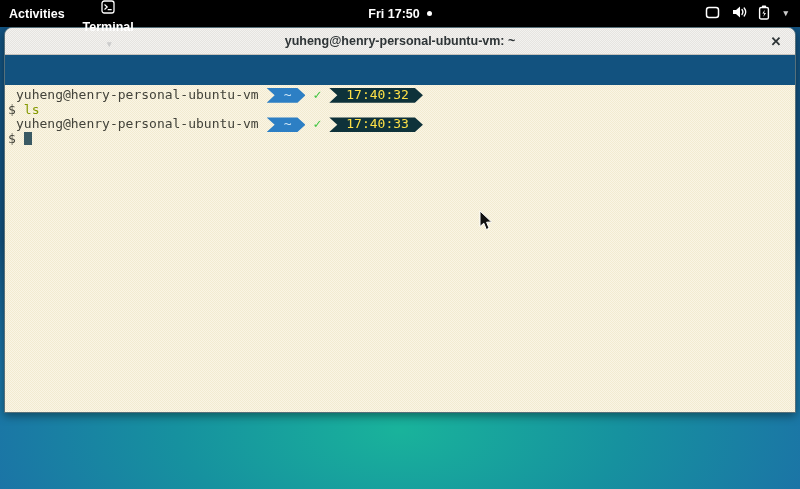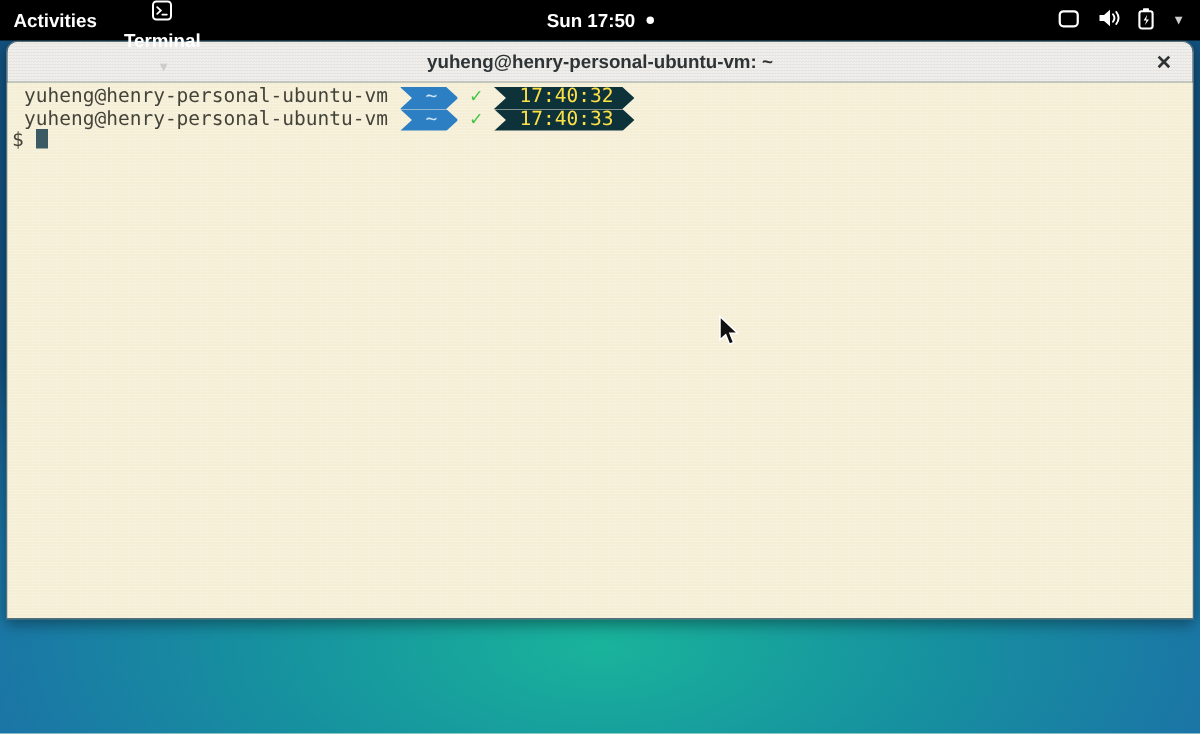--- a/index.html
+++ b/index.html
@@ -29,21 +29,21 @@
   .tb-center .tb-item { pointer-events:auto; }
   .notif-dot { width:5px; height:5px; border-radius:50%; background:#fff; margin-left:7px; display:inline-block; }
   .tb-right { display:flex; align-items:center; height:100%; }
   .systray { gap:11px; padding:0 12px; }
 
   
   .window {
     position:absolute; left:4px; right:4px; top:27px; height:386px;
     box-shadow:0 3px 10px rgba(0,0,0,.4);
     border:1px solid #56707a; border-radius:8px 8px 0 0;
-    display:flex; flex-direction:column; z-index:3;
+    display:flex; flex-direction:column; z-index:3;gap:10px;
   }
   .titlebar {
     height:27px; flex:0 0 27px;
     background-color:#ebeae7;
     background-image:repeating-conic-gradient(#f3f2f0 0% 25%, #e6e4e0 0% 50%);
     background-size:2px 2px;
     border-radius:7px 7px 0 0;
     border-bottom:1px solid #c6c2bc;
     display:flex; align-items:center; justify-content:center; position:relative;
   }
@@ -55,20 +55,21 @@
   }
   .term {
     flex:1 1 auto;
     background-color:#f6efd8;
     background-image:repeating-conic-gradient(#faf5e5 0% 25%, #f2ebd0 0% 50%);
     background-size:2px 2px;
     padding:3px 0 0 3px;
     font-family:"DejaVu Sans Mono", monospace;
     font-size:13px; color:#43433a;
     overflow:hidden;
+    margin-top:20px;
   }
   .term-line { height:14.7px; line-height:14.7px; white-space:pre; }
   .prompt-row { display:flex; align-items:stretch; margin-left:8px; }
   .p-user { color:#43433a; }
   .pl-seg {
     display:inline-flex; align-items:center;
     clip-path:polygon(0 0, calc(100% - 8px) 0, 100% 50%, calc(100% - 8px) 100%, 0 100%, 8px 50%);
   }
   .p-path { background:#2d7fc4; color:#cde5f6; padding:0 14px 0 17px; margin-left:8px; }
   .p-check { color:#3fc43f; font-weight:700; margin:0 6px 0 8px; }
@@ -100,21 +101,21 @@
             <line x1="7.2" y1="9.7" x2="10.2" y2="9.7" stroke="#fff" stroke-width="1.2" stroke-linecap="round"></line>
           </svg>
         </span>
         <span>Terminal</span>
         <span class="caret">▾</span>
       </button>
     </div>
 
     <div class="tb-center">
       <button class="tb-item">
-        <span>Sun 17:50</span>
+        <span>Fri 17:50</span>
         <span class="notif-dot"></span>
       </button>
     </div>
 
     <div class="tb-right">
       <button class="tb-item systray">
         <span>
           <svg width="15" height="13" viewBox="0 0 15 13">
             <rect x="1.5" y="1.5" width="12" height="10" rx="2.5" fill="none" stroke="#fff" stroke-width="1.5"></rect>
           </svg>
@@ -145,20 +146,21 @@
     </div>
 
     <div class="term">
       <div class="term-line prompt-row">
         <span class="p-user">yuheng@henry-personal-ubuntu-vm</span>
         <span class="pl-seg p-path">~</span>
         <span class="p-check">✓</span>
         <span class="pl-seg p-time">17:40:32</span>
       </div>
 
+      <div class="term-line"><span class="p-dollar">$</span><span class="p-cmd">ls</span></div>
 
 
       <div class="term-line prompt-row">
         <span class="p-user">yuheng@henry-personal-ubuntu-vm</span>
         <span class="pl-seg p-path">~</span>
         <span class="p-check">✓</span>
         <span class="pl-seg p-time">17:40:33</span>
       </div>
 
       <div class="term-line"><span class="p-dollar">$</span><span class="cursor-block"></span></div>

